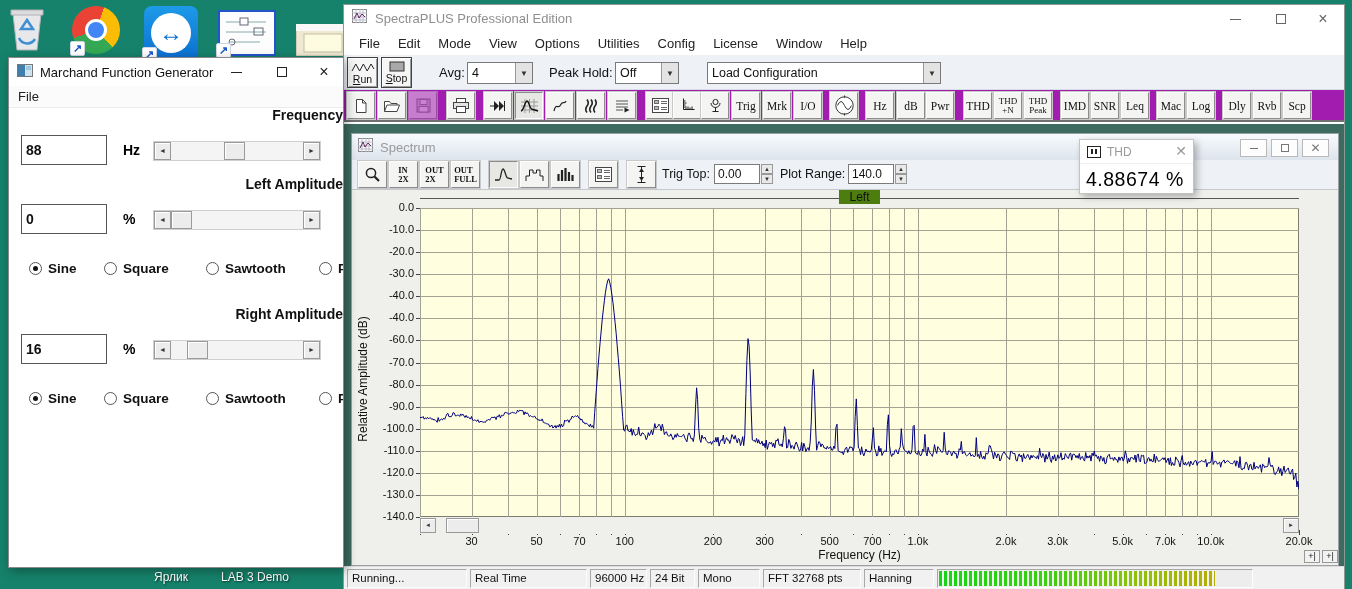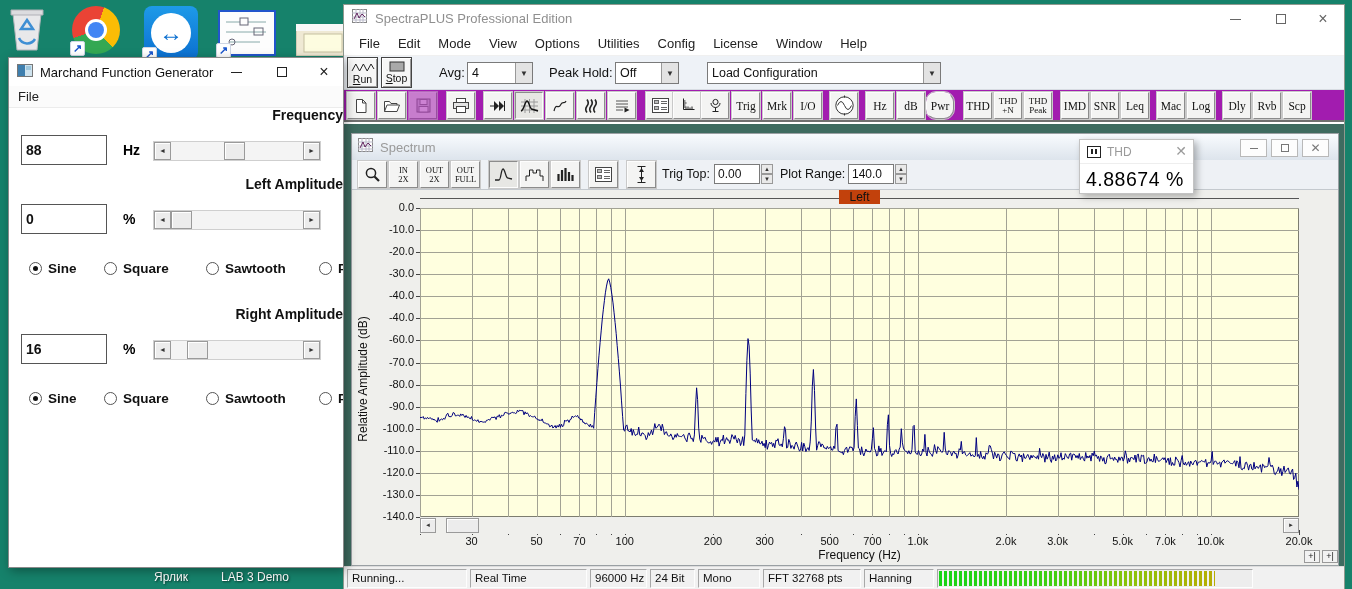--- a/index.html
+++ b/index.html
@@ -50,32 +50,32 @@
 .tbtn .two-line{font-size:9px;line-height:9px;text-align:center}
 #mdi{position:absolute;left:0;top:119px;width:1000px;height:442px;background:#3e6b60}
 
 #spectrum-window{position:absolute;left:7px;top:9px;width:988px;height:433px;background:#efefec;border:1px solid #9aa0a4}
 #spec-titlebar{position:relative;height:26px;background:linear-gradient(#f8fbfe,#dde4ec);display:flex;align-items:center;padding-left:6px}
 #spec-title{font-size:13px;color:#9a9a9a;margin-left:7px}
 .mdi-btn{position:absolute;top:5px;width:27px;height:18px;background:#fdfdfd;border:1px solid #b9b9b9;display:flex;align-items:center;justify-content:center;color:#777}
 #spec-toolbar{position:relative;height:30px;background:#eef1f5;border-bottom:1px solid #c4c9ce}
 .sbtn{position:absolute;top:1px;width:29px;height:27px;background:#f4f4f3;border:1px solid;border-color:#fdfdfd #8c8c8c #8c8c8c #fdfdfd;outline:1px solid #c9c9c9;display:flex;flex-direction:column;align-items:center;justify-content:center;font-family:"Liberation Serif",serif;color:#111}
 .sbtn.sel{background:#e7e7e4;border-color:#8c8c8c #fdfdfd #fdfdfd #8c8c8c}
-.sbtn .two-line{font-size:8.5px;line-height:9px;text-align:center;font-weight:normal}
+.sbtn .two-line{font-size:8.5px;line-height:9px;font-weight:bold}
 .spin{position:absolute;width:12px;height:20px;top:4px}
 .spin div{height:10px;background:#e9e9e9;border:1px solid #999;font-size:6px;line-height:8px;text-align:center;color:#333}
 .plot-input{position:absolute;top:4px;height:20px;border:1px solid #7a7a7a;font-size:12px;padding:0 3px;width:46px;color:#111}
 #spec-content{position:absolute;left:0;top:56px;width:986px;height:375px}
 .ytick-label{position:absolute;width:58px;text-align:right;font-size:11px;color:#111}
 .xtick-label{position:absolute;top:345px;font-size:11px;color:#111;transform:translateX(-50%)}
 .xtick-mark{position:absolute;top:340px;width:1px;height:5px;background:#444}
 .ytick-mark{position:absolute;width:4px;height:1px;background:#444}
 #chan-line{position:absolute;left:68px;top:8px;width:879px;height:1px;background:#555}
 #chan-label{position:absolute;left:68px;top:0;width:879px;text-align:center;font-size:12px;color:#111}
-#chan-label span{background:#c2410c;padding:0 10px}
+#chan-label span{background:#4d7c0f;padding:0 10px}
 #yaxis-title{position:absolute;left:-64px;top:182px;width:150px;transform:rotate(-90deg);font-size:12px;text-align:center;color:#111}
 #xaxis-title{position:absolute;left:68px;top:358px;width:879px;text-align:center;font-size:12px;color:#111}
 #plot-scrollbar{position:absolute;left:68px;top:328px;width:879px;height:16px;background:#efefec}
 .psb-btn{position:absolute;top:0;width:16px;height:15px;background:#ececec;border:1px solid #9a9a9a;box-shadow:inset 1px 1px 0 #fff;font-size:6px;line-height:13px;text-align:center;color:#333}
 #psb-thumb{position:absolute;left:26px;top:0;width:33px;height:15px;background:#ececec;border:1px solid #9a9a9a;box-shadow:inset 1px 1px 0 #fff}
 .plus-btn{position:absolute;top:360px;width:16px;height:13px;background:#f2f2f2;border:1px solid #999;font-size:9px;line-height:11px;text-align:center;color:#222}
 
 #thd-card{position:absolute;left:735px;top:134px;width:115px;height:55px;background:#fff;border:1px solid #c3c3c3;box-shadow:3px 3px 7px rgba(0,0,0,.28);z-index:60}
 #thd-head{position:relative;height:24px;border-bottom:1px solid #eee;display:flex;align-items:center;padding-left:7px}
 #thd-icon{width:14px;height:12px;border:1.5px solid #222;display:flex;align-items:center;justify-content:center;gap:2px}
@@ -276,21 +276,21 @@
       <div class="tbtn" style="left: 450px;">I/O</div>
       <div class="tbtn" style="left: 486px;">
         <svg width="21" height="21">
           <circle cx="10.5" cy="10.5" r="8.7" fill="#fff" stroke="#333"></circle>
           <path d="M3.5 10.5 q3.5 -8 7 0 t7 0" stroke="#333" fill="none"></path>
           <path d="M10.5 0.5 v2.2 M10.5 18.3 v2.2" stroke="#333"></path>
         </svg>
       </div>
       <div class="tbtn" style="left: 522px;">Hz</div>
       <div class="tbtn" style="left: 553px;">dB</div>
-      <div class="tbtn" style="left: 582px; border-radius: 10px;">Pwr</div>
+      <div class="tbtn" style="left: 582px;">Pwr</div>
       <div class="tbtn" style="left: 620px;">THD</div>
       <div class="tbtn" style="left: 650px;">
         <div class="two-line">
           <div>THD</div>
           <div>+N</div>
         </div>
       </div>
       <div class="tbtn" style="left: 680px;">
         <div class="two-line">
           <div>THD</div>

